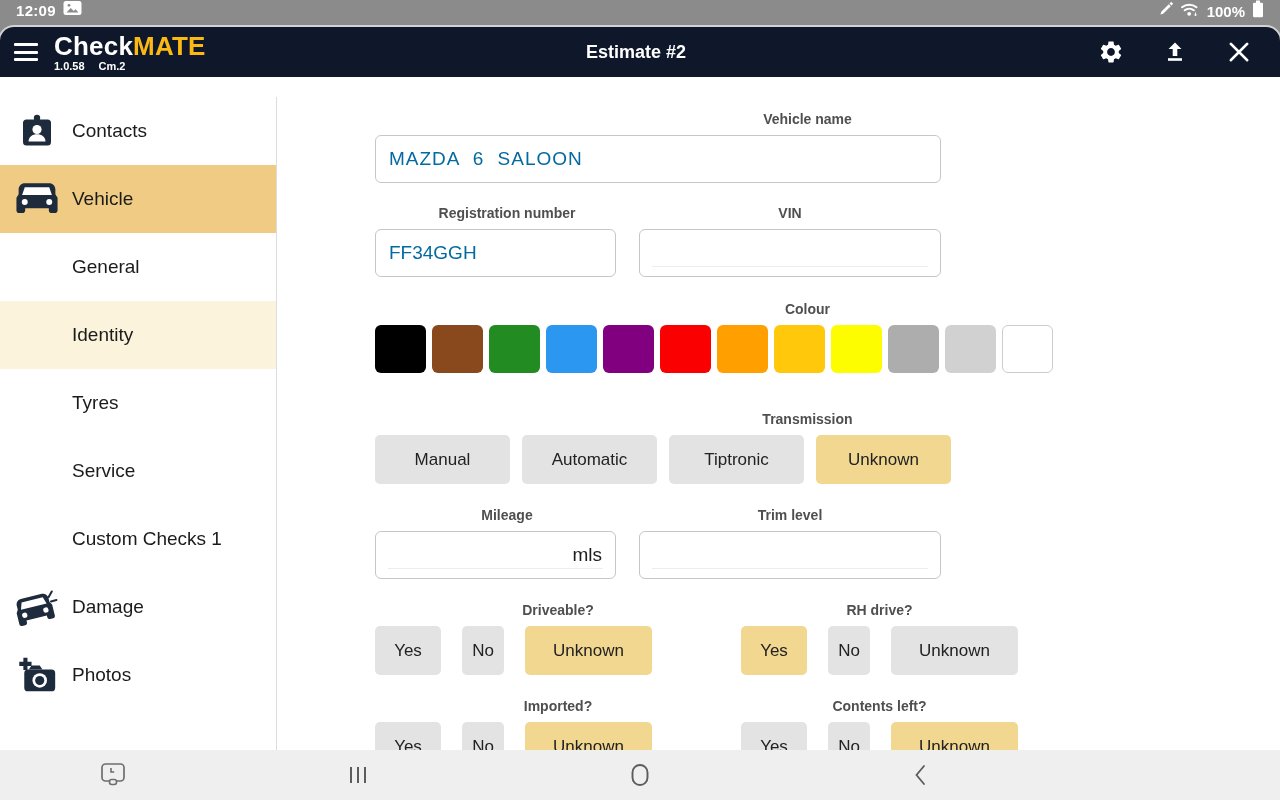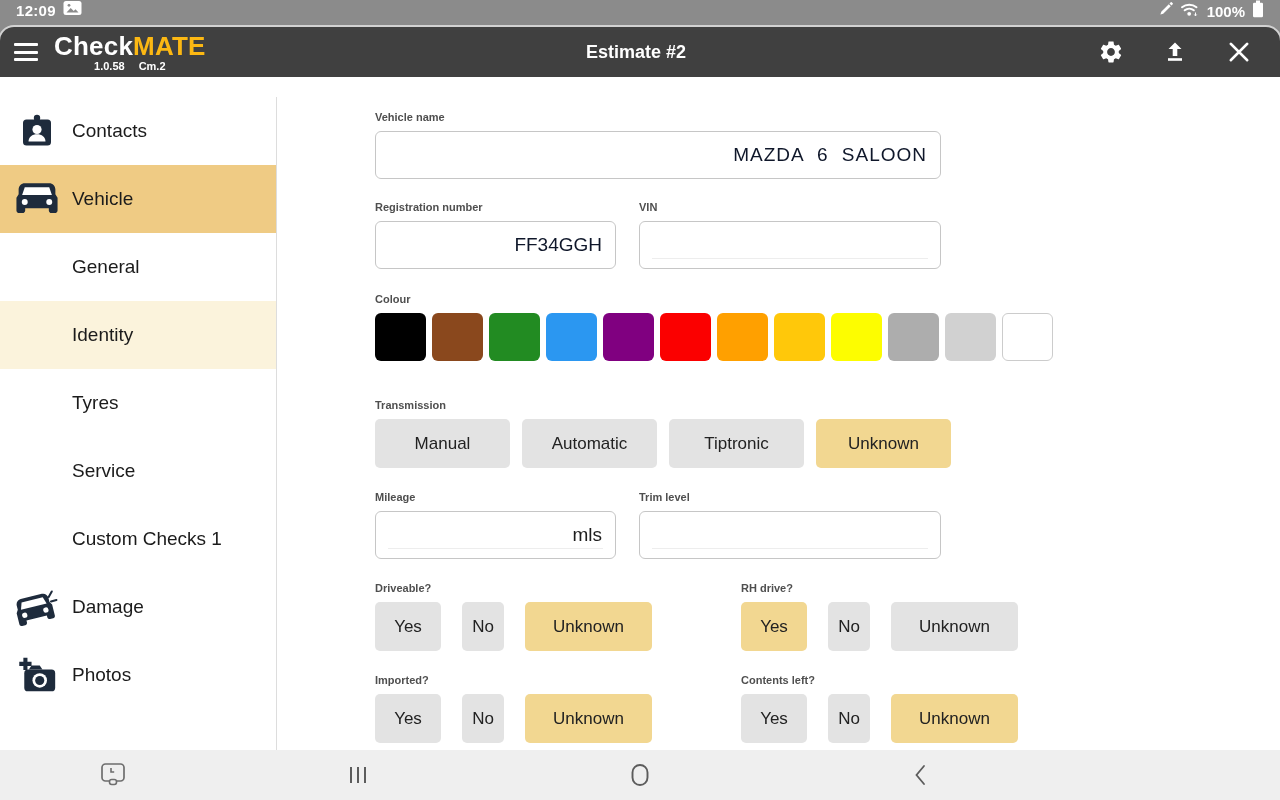--- a/index.html
+++ b/index.html
@@ -12,22 +12,22 @@
     display:flex; justify-content:space-between; align-items:flex-start; padding:0 16px; color:#fff; }
   .sb-left, .sb-right { display:flex; align-items:center; gap:7px; }
   .sb-time { font-size:15px; font-weight:bold; letter-spacing:.3px; }
   .sb-batt { font-size:15px; font-weight:bold; }
 
   
   .window { position:absolute; top:27px; left:0; right:0; bottom:50px;
     background:#fff; border-radius:14px 14px 0 0; overflow:hidden;
     box-shadow:0 0 0 2px #d2d2d2; }
 
-  .header { height:50px; background:#404040; display:flex; align-items:center; position:relative;
-    padding:16px 14px; color:#fff;text-align:center; }
+  .header { height:50px; background:#0f172a; display:flex; align-items:center; position:relative;
+    padding:16px 14px; color:#fff; }
   .hamburger { width:24px; height:18px; display:flex; flex-direction:column; justify-content:space-between; cursor:pointer; margin-right:16px; }
   .hamburger i { display:block; height:3px; background:#fff; border-radius:1px; }
   .logo-block { display:flex; flex-direction:column; line-height:1; }
   .logo { font-size:26px; font-weight:bold; letter-spacing:.2px; }
   .logo .p1 { color:#ffffff; }
   .logo .p2 { color:#fcb813; }
   .version-line { font-size:11px; font-weight:bold; color:#fff; margin-top:2px; }
   .version-line span + span { margin-left:14px; }
   .header-title { position:absolute; left:50%; transform:translateX(-54%); top:0; height:50px;
     display:flex; align-items:center; font-size:18px; font-weight:600; color:#fff; }
@@ -41,25 +41,25 @@
   .side-item { height:68px; display:flex; align-items:center; padding-left:16px; cursor:pointer; }
   .side-item.active { background:#efcb84; }
   .side-item.active-sub { background:#fbf3dc; }
   .side-icon { width:42px; display:flex; justify-content:center; margin-right:14px; flex:none; }
   .side-item.sub { padding-left:72px; }
   .side-label { font-size:19px; color:#1b1b1b; }
 
   
   .main { flex:1; position:relative; padding:14px 40px 0 98px; background:#fff; overflow:hidden;
     box-shadow:inset 0 -2px 0 #2d2d2d; }
-  .field-label { font-size:11px; font-weight:bold; color:#4f4f4f; margin-bottom:8px; }
+  .field-label { font-size:14px; font-weight:bold; color:#4f4f4f; margin-bottom:8px;text-align:center; }
   .input-box { height:48px; border:1px solid #c6c6c6; border-radius:6px; background:#fff;
     display:flex; align-items:center; padding:0 13px; position:relative; }
   .input-box input { border:none; outline:none; flex:1; font-family:"Liberation Sans",sans-serif;
-    font-size:19px; color:#0f172a; background:transparent; min-width:0;text-align:right; }
+    font-size:19px; color:#0369a1; background:transparent; min-width:0; }
   .input-box .suffix { font-size:19px; color:#1d1d1d; margin-left:8px; }
   .input-box .edit-underline { position:absolute; left:12px; right:12px; bottom:9px; height:1px; background:#ededed; }
   .w-name { width:566px; }
   .w-reg  { width:241px; }
   .w-vin  { width:302px; }
   .name-spacing input { letter-spacing:1px; word-spacing:7px; }
 
   .cols { display:flex; }
   .cols .colA { width:264px; flex:none; }
   .cols2 .colA { width:366px; flex:none; }

